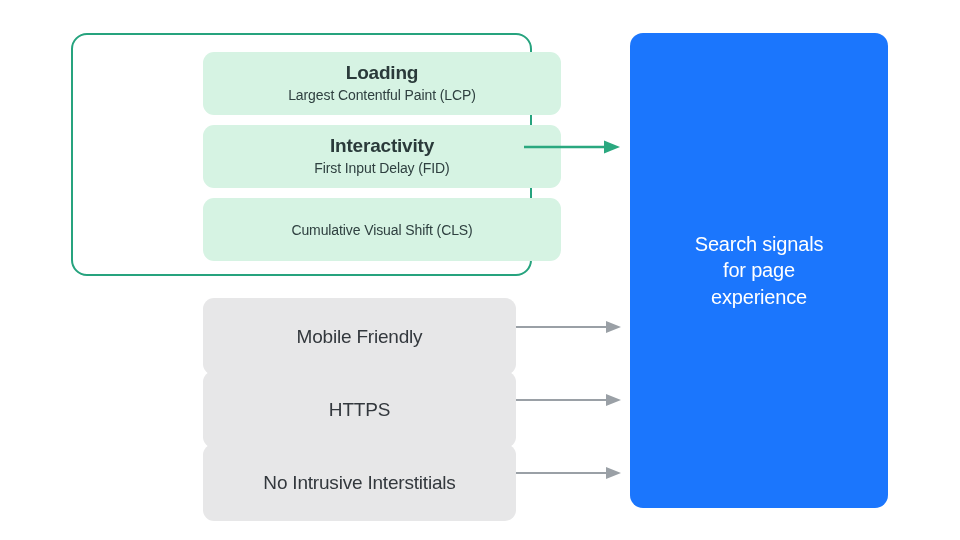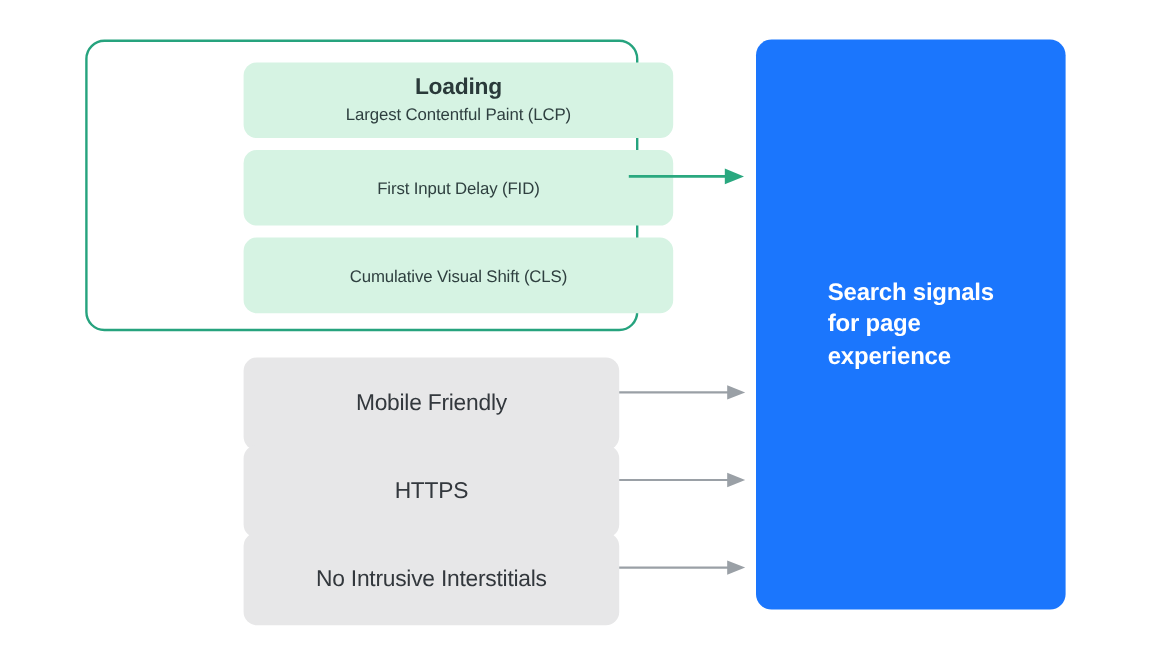--- a/index.html
+++ b/index.html
@@ -117,40 +117,42 @@
     height: 475px;
     background: #1b76fd;
     border-radius: 13px;
     display: flex;
     align-items: center;
     justify-content: center;
   }
   .dest-text {
     color: #ffffff;
     font-size: 20px;
-    font-weight: bold;
+    font-weight: normal;
+    text-align: center;
     line-height: 1.33;
     letter-spacing: -0.2px;
     white-space: pre-line;
   }
 </style>
 </head>
 <body>
 
 <div id="canvas">
 
   <div class="cwv-group"></div>
 
 
   <div class="metric-card m0">
     <div class="metric-title">Loading</div>
     <div class="metric-sub">Largest Contentful Paint (LCP)</div>
   </div>
 
   <div class="metric-card m1">
+    <div class="metric-title">Interactivity</div>
     <div class="metric-sub">First Input Delay (FID)</div>
   </div>
 
   <div class="metric-card m2">
     <div class="metric-sub">Cumulative Visual Shift (CLS)</div>
   </div>
 
   <div class="signal-card s0">
     <div class="signal-label">Mobile Friendly</div>
   </div>

